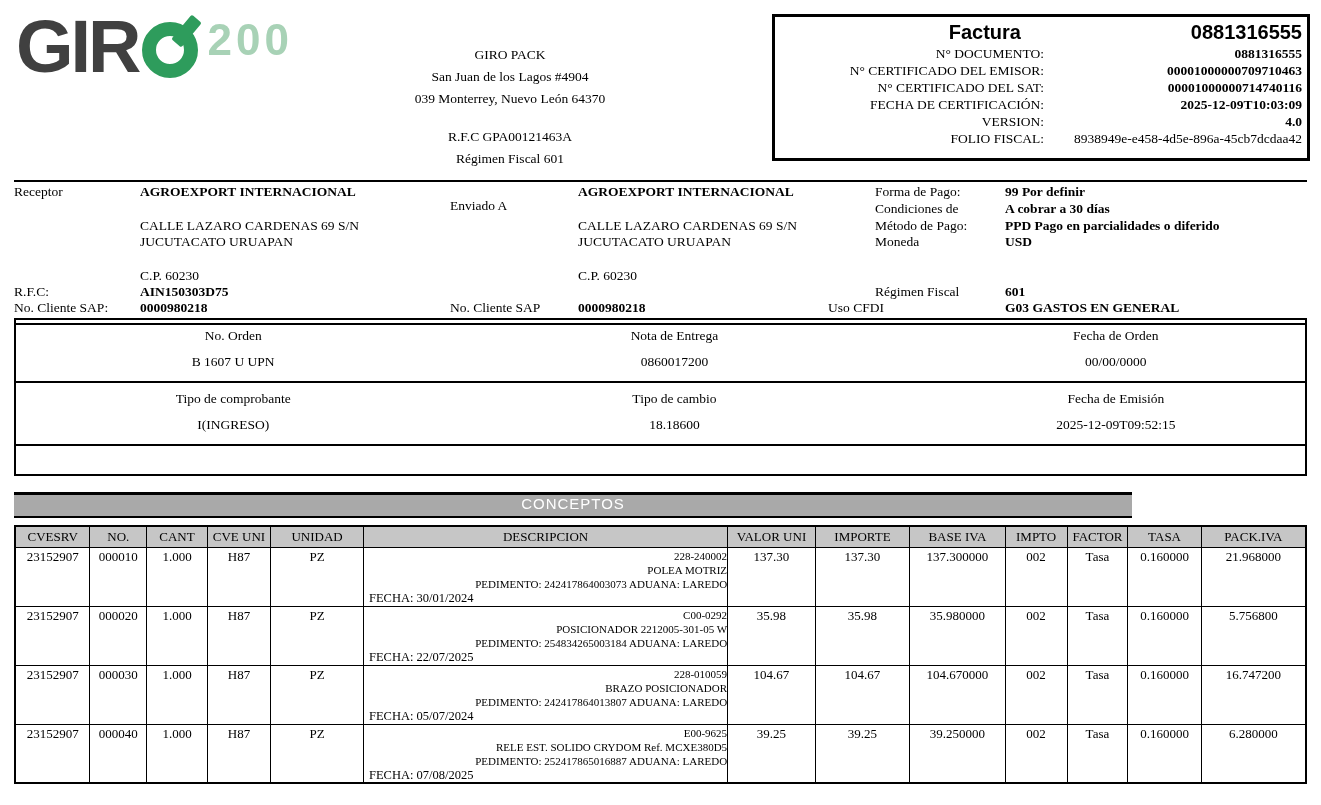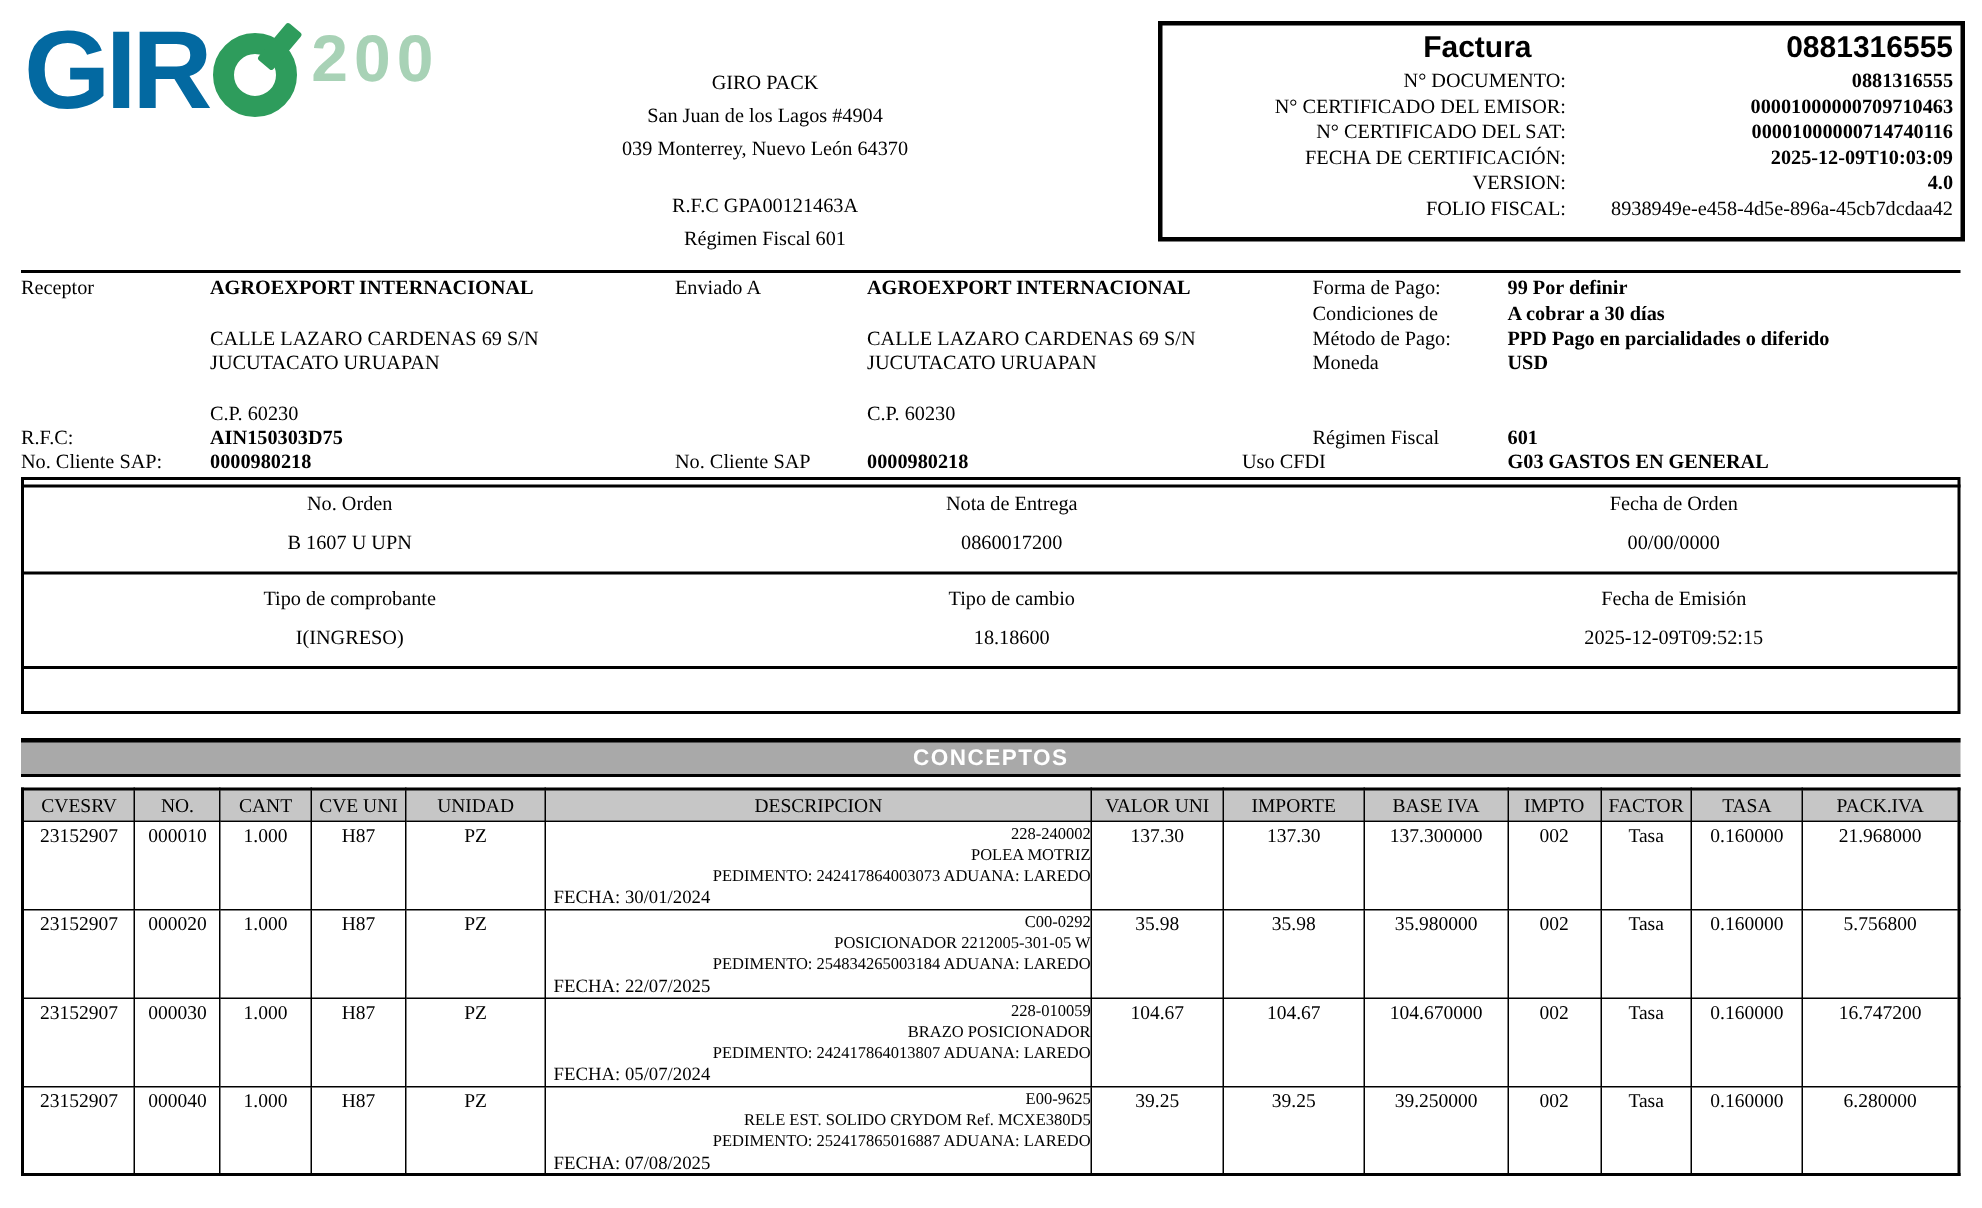--- a/index.html
+++ b/index.html
@@ -6,21 +6,21 @@
   html,body { background:#fff; }
   .page {
     position:relative; width:1321px; height:805px; background:#fff;
     font-family:"Liberation Serif", serif; color:#000; overflow:hidden;
   }
 
   
   .logo { position:absolute; left:16px; top:10px; display:flex; align-items:flex-start; }
   .logo-text {
     font-family:"Liberation Sans", sans-serif; font-weight:bold;
-    font-size:74px; line-height:74px; letter-spacing:-3px; color:#0369a1;
+    font-size:74px; line-height:74px; letter-spacing:-3px; color:#404040;
   }
   .logo-ring {
     position:relative; display:inline-block; width:56px; height:56px;
     border:14px solid #2E9C5C; border-radius:50%; margin:12px 0 0 3px;
   }
   .logo-ring::after {
     content:""; position:absolute; width:13px; height:32px; background:#2E9C5C;
     right:-9px; top:-21px; transform:rotate(40deg); border-radius:2px;
   }
   .logo-suffix {
@@ -57,24 +57,24 @@
   
   .order-box {
     position:absolute; left:14px; top:318px; width:1293px; height:158px;
     border:2px solid #000; font-size:13.5px;
   }
   .order-section { border-bottom:2px solid #000; padding:3px 0 6px 0; }
   .order-line { display:grid; grid-template-columns:30% 40% 30%; text-align:center; line-height:26px;padding-left:28px; }
 
   
   .conceptos-banner {
-    position:absolute; left:14px; top:492px; width:1293px; height:26px;
+    position:absolute; left:14px; top:492px; width:1118px; height:26px;
     background:#A9A9A9; border-top:3px solid #000; border-bottom:2px solid #000;
-    display:flex; align-items:center; justify-content:center;
-    font-family:"Liberation Sans",sans-serif; font-weight:bold; font-size:15px;
+    display:flex; justify-content:center;
+    font-family:"Liberation Sans",sans-serif; font-weight:normal; font-size:15px;
     color:#fff; letter-spacing:1px;
   }
   .conceptos-table {
     position:absolute; left:14px; top:525px; width:1293px;
     border-collapse:collapse; table-layout:fixed; font-size:13px;
   }
   .conceptos-table th, .conceptos-table td { border:1.5px solid #000; }
   .conceptos-table { border:2px solid #000; }
   .conceptos-table th { background:#C6C6C6; height:21px; font-weight:normal; font-size:13px; padding:0; }
   .conceptos-table td { height:59px; vertical-align:top; text-align:center; padding:1px 0 0 0; }
@@ -137,21 +137,21 @@
     <span class="pline" style="left:0; top:2px">Receptor</span>
     <span class="pline b" style="left:126px; top:2px">AGROEXPORT INTERNACIONAL</span>
     <span class="pline" style="left:126px; top:36px">CALLE LAZARO CARDENAS 69 S/N</span>
     <span class="pline" style="left:126px; top:52px">JUCUTACATO URUAPAN</span>
     <span class="pline" style="left:126px; top:86px">C.P. 60230</span>
     <span class="pline" style="left:0; top:102px">R.F.C:</span>
     <span class="pline b" style="left:126px; top:102px">AIN150303D75</span>
     <span class="pline" style="left:0; top:118px">No. Cliente SAP:</span>
     <span class="pline b" style="left:126px; top:118px">0000980218</span>
 
-    <span class="pline" style="left:436px; top:2px">Enviado A</span>
+    <span class="pline" style="left:436px; top:16px">Enviado A</span>
     <span class="pline b" style="left:564px; top:2px">AGROEXPORT INTERNACIONAL</span>
     <span class="pline" style="left:564px; top:36px">CALLE LAZARO CARDENAS 69 S/N</span>
     <span class="pline" style="left:564px; top:52px">JUCUTACATO URUAPAN</span>
     <span class="pline" style="left:564px; top:86px">C.P. 60230</span>
     <span class="pline" style="left:436px; top:118px">No. Cliente SAP</span>
     <span class="pline b" style="left:564px; top:118px">0000980218</span>
 
     <span class="pline" style="left:861px; top:2px">Forma de Pago:</span>
     <span class="pline b" style="left:991px; top:2px">99 Por definir</span>
     <span class="pline" style="left:861px; top:19px">Condiciones de</span>

